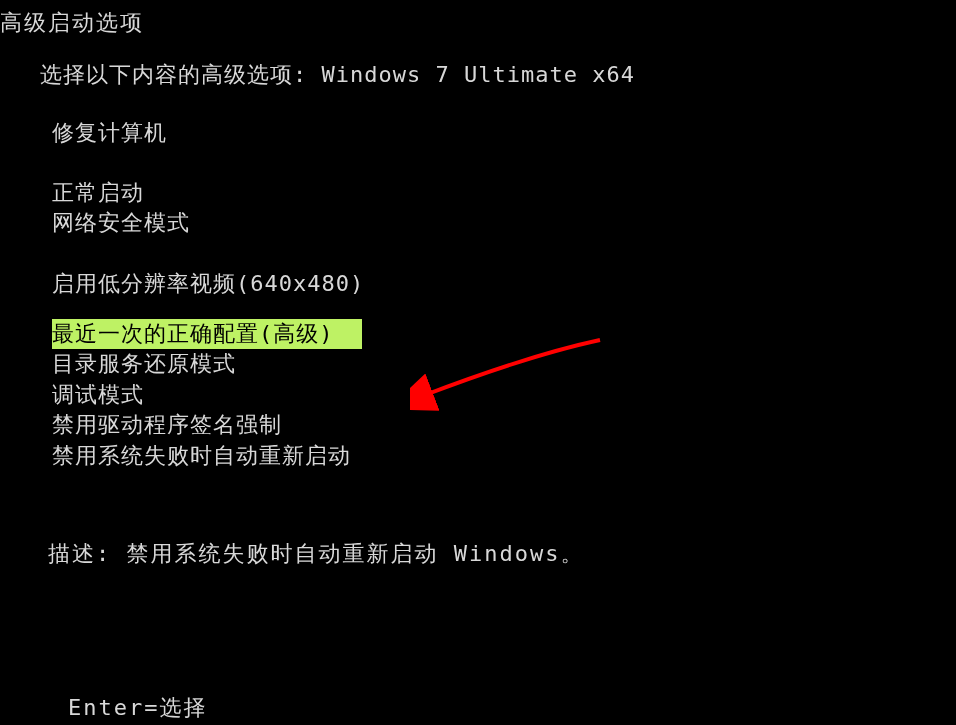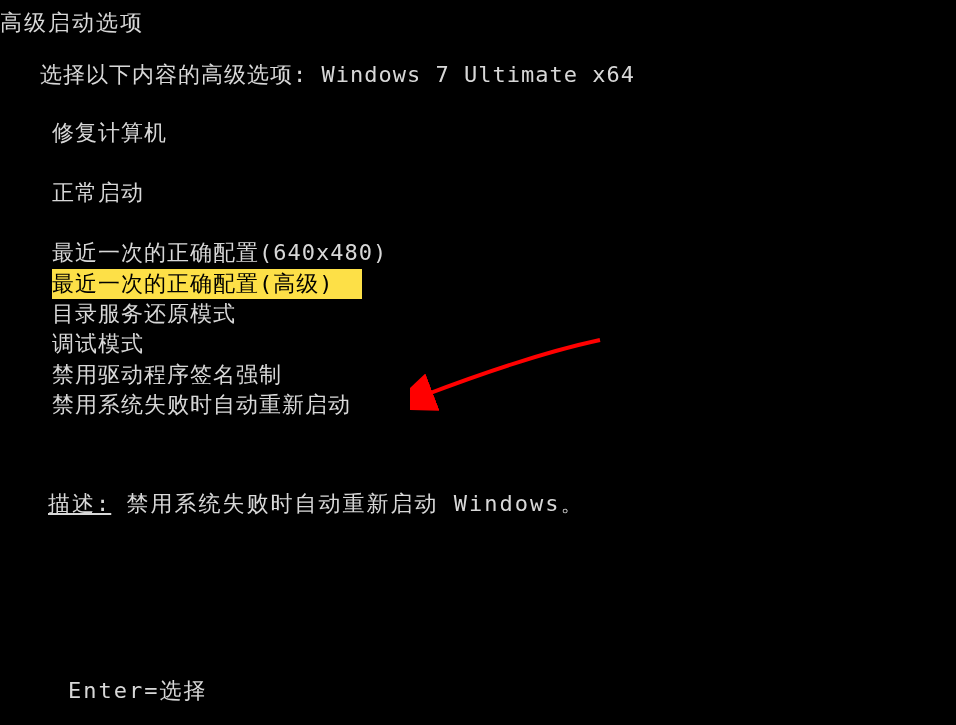--- a/index.html
+++ b/index.html
@@ -36,45 +36,45 @@
     }
     .menu {
       padding-left: 52px;
     }
     .menu-item {
       line-height: 1.38;
       white-space: pre;
       cursor: default;
     }
     .menu-item.selected {
-      background: #fde047;
+      background: #bef264;
       color: #000000;
       display: inline-block;
+      margin-top: 20px;
     }
     .menu-item.selected .pad {
       display: inline;
     }
     .spacer {
       height: 30px;
     }
     .description {
       padding-left: 48px;
       margin-top: 38px;
       letter-spacing: 2px;
     }
     .desc-label {
       letter-spacing: 2px;
-      text-decoration: underline;
     }
     .desc-text {
       letter-spacing: 2px;
     }
     .footer {
       position: absolute;
-      bottom: 19px;
+      bottom: 2px;
       left: 68px;
       letter-spacing: 2px;
       margin-top: 36px;
     }
     .arrow {
       position: absolute;
       left: 410px;
       top: 335px;
       pointer-events: none;
     }
@@ -90,22 +90,23 @@
       <span>选择以下内容的高级选项:</span>
       <span> </span>
       <span>Windows 7 Ultimate x64</span>
     </div>
   </div>
 
   <div class="menu">
     <div class="menu-item">修复计算机</div>
     <div class="spacer"></div>
     <div class="menu-item">正常启动</div>
+    <div class="menu-item">网络安全模式</div>
     <div class="spacer"></div>
-    <div class="menu-item">最近一次的正确配置(640x480)</div>
+    <div class="menu-item">启用低分辨率视频(640x480)</div>
     <div class="menu-item selected"><span>最近一次的正确配置(高级)</span><span class="pad">  </span></div>
     <div class="menu-item">目录服务还原模式</div>
     <div class="menu-item">调试模式</div>
     <div class="menu-item">禁用驱动程序签名强制</div>
     <div class="menu-item">禁用系统失败时自动重新启动</div>
     <div class="spacer"></div>
   </div>
 
   <div class="description">
     <span class="desc-label">描述:</span>

